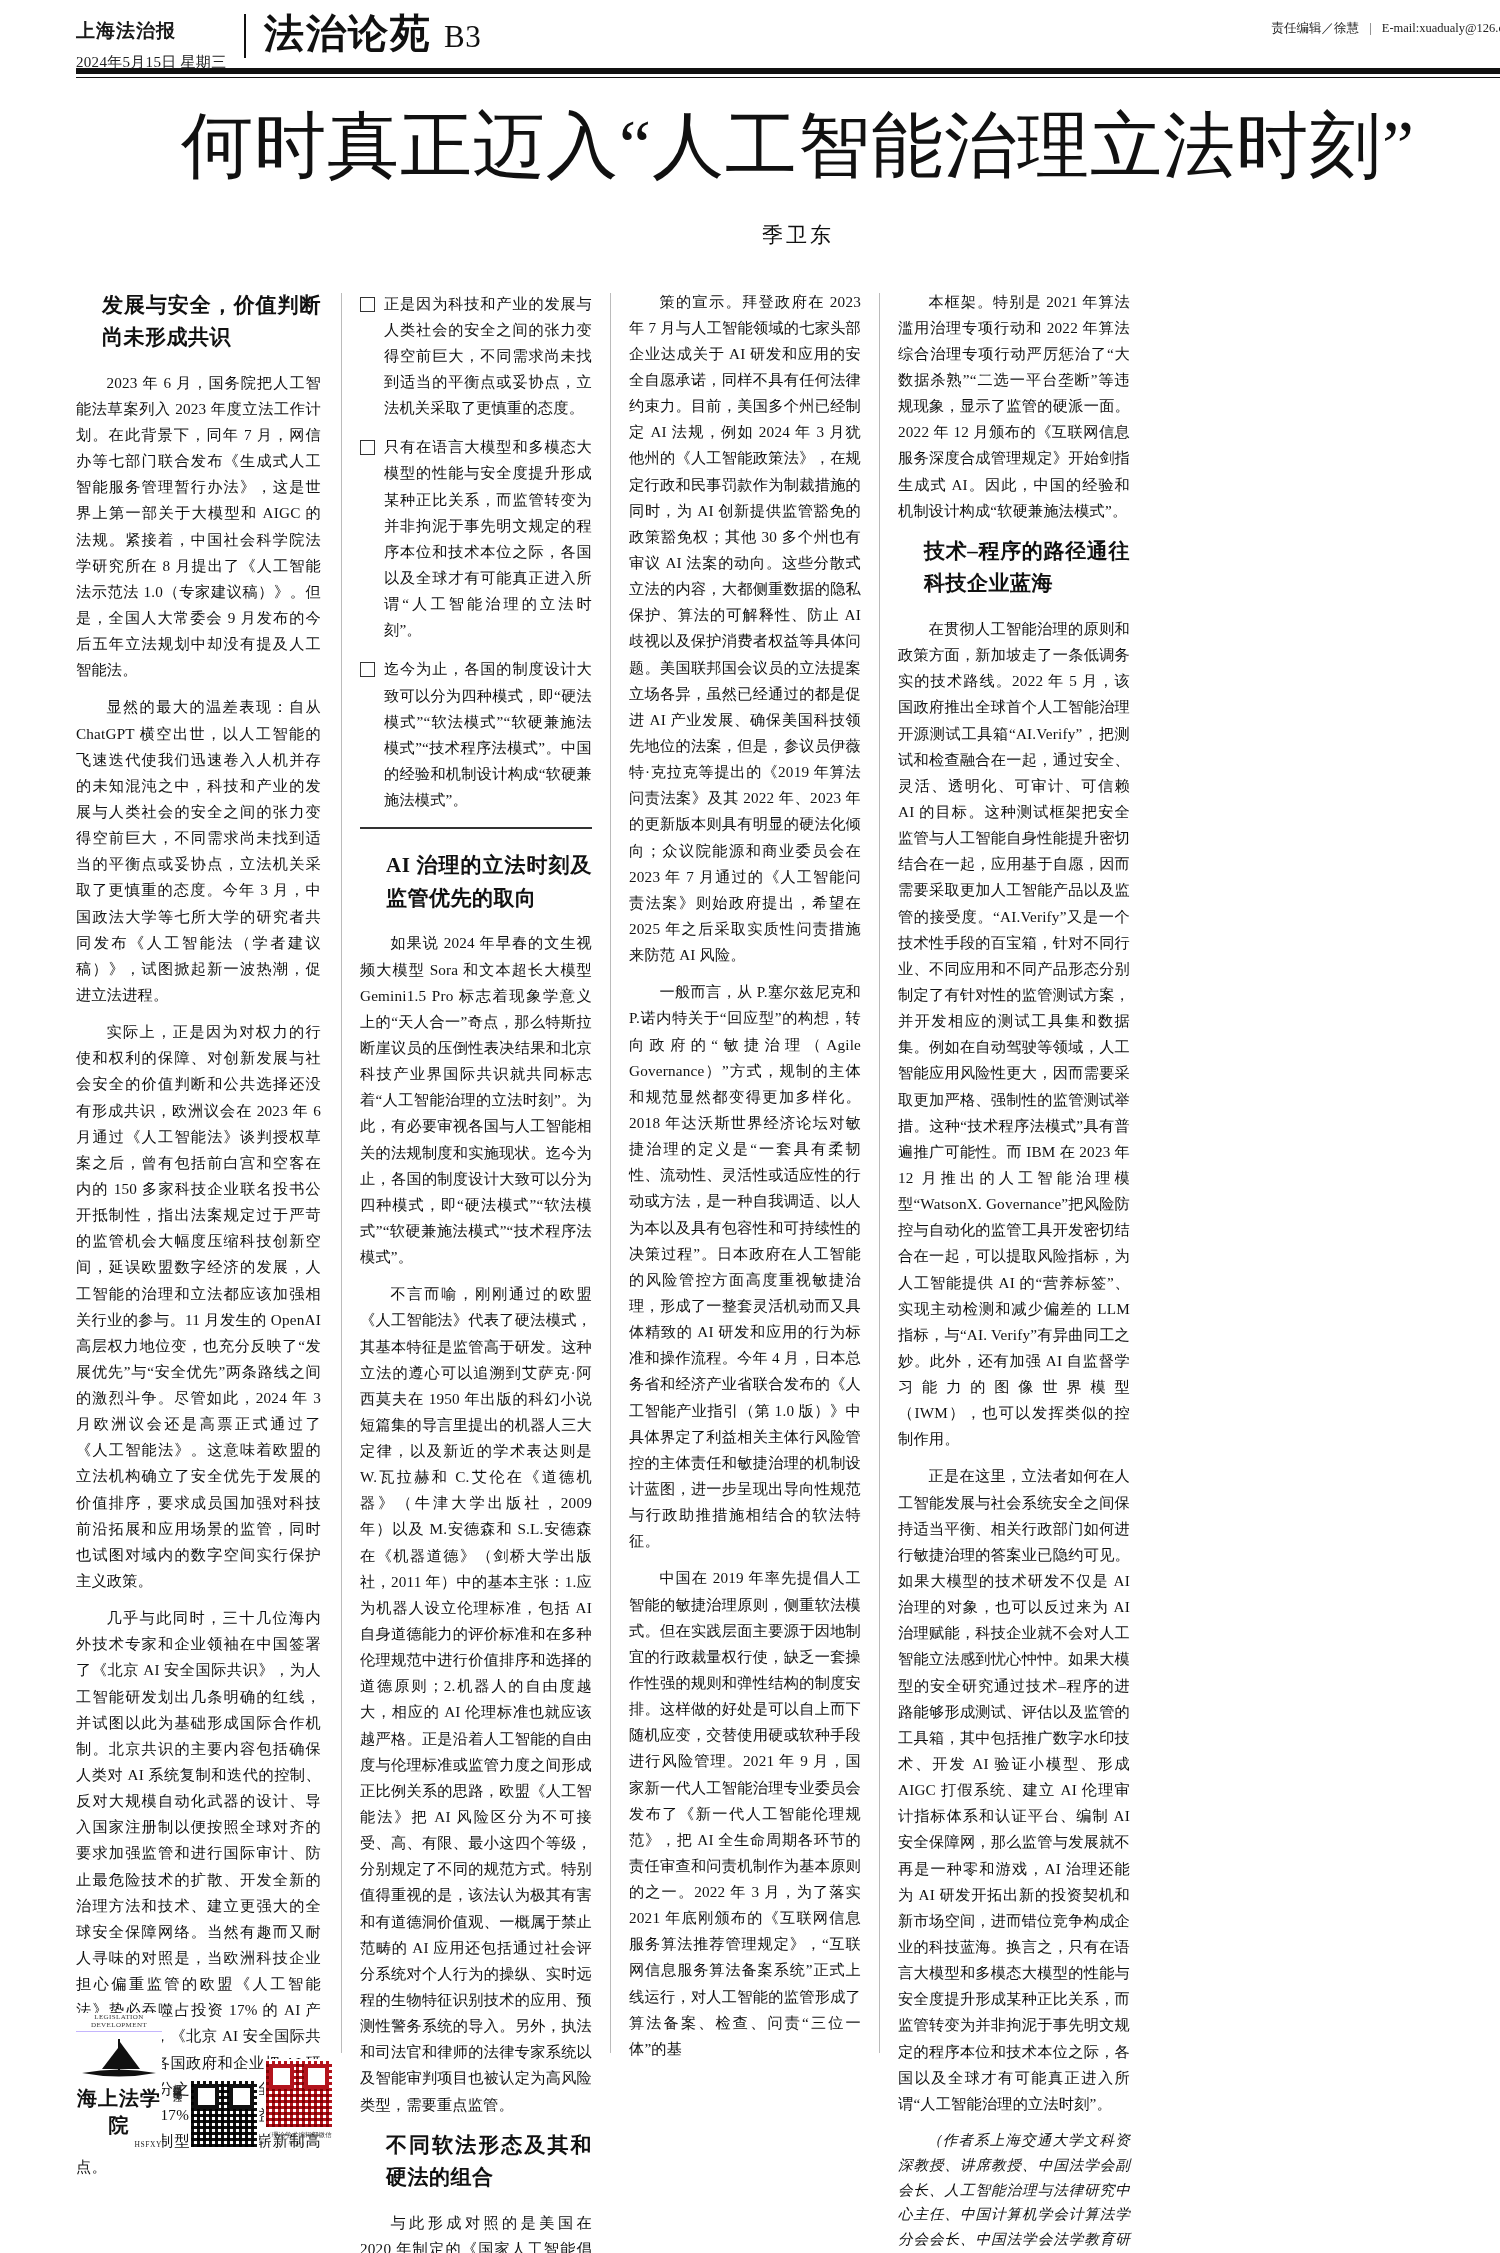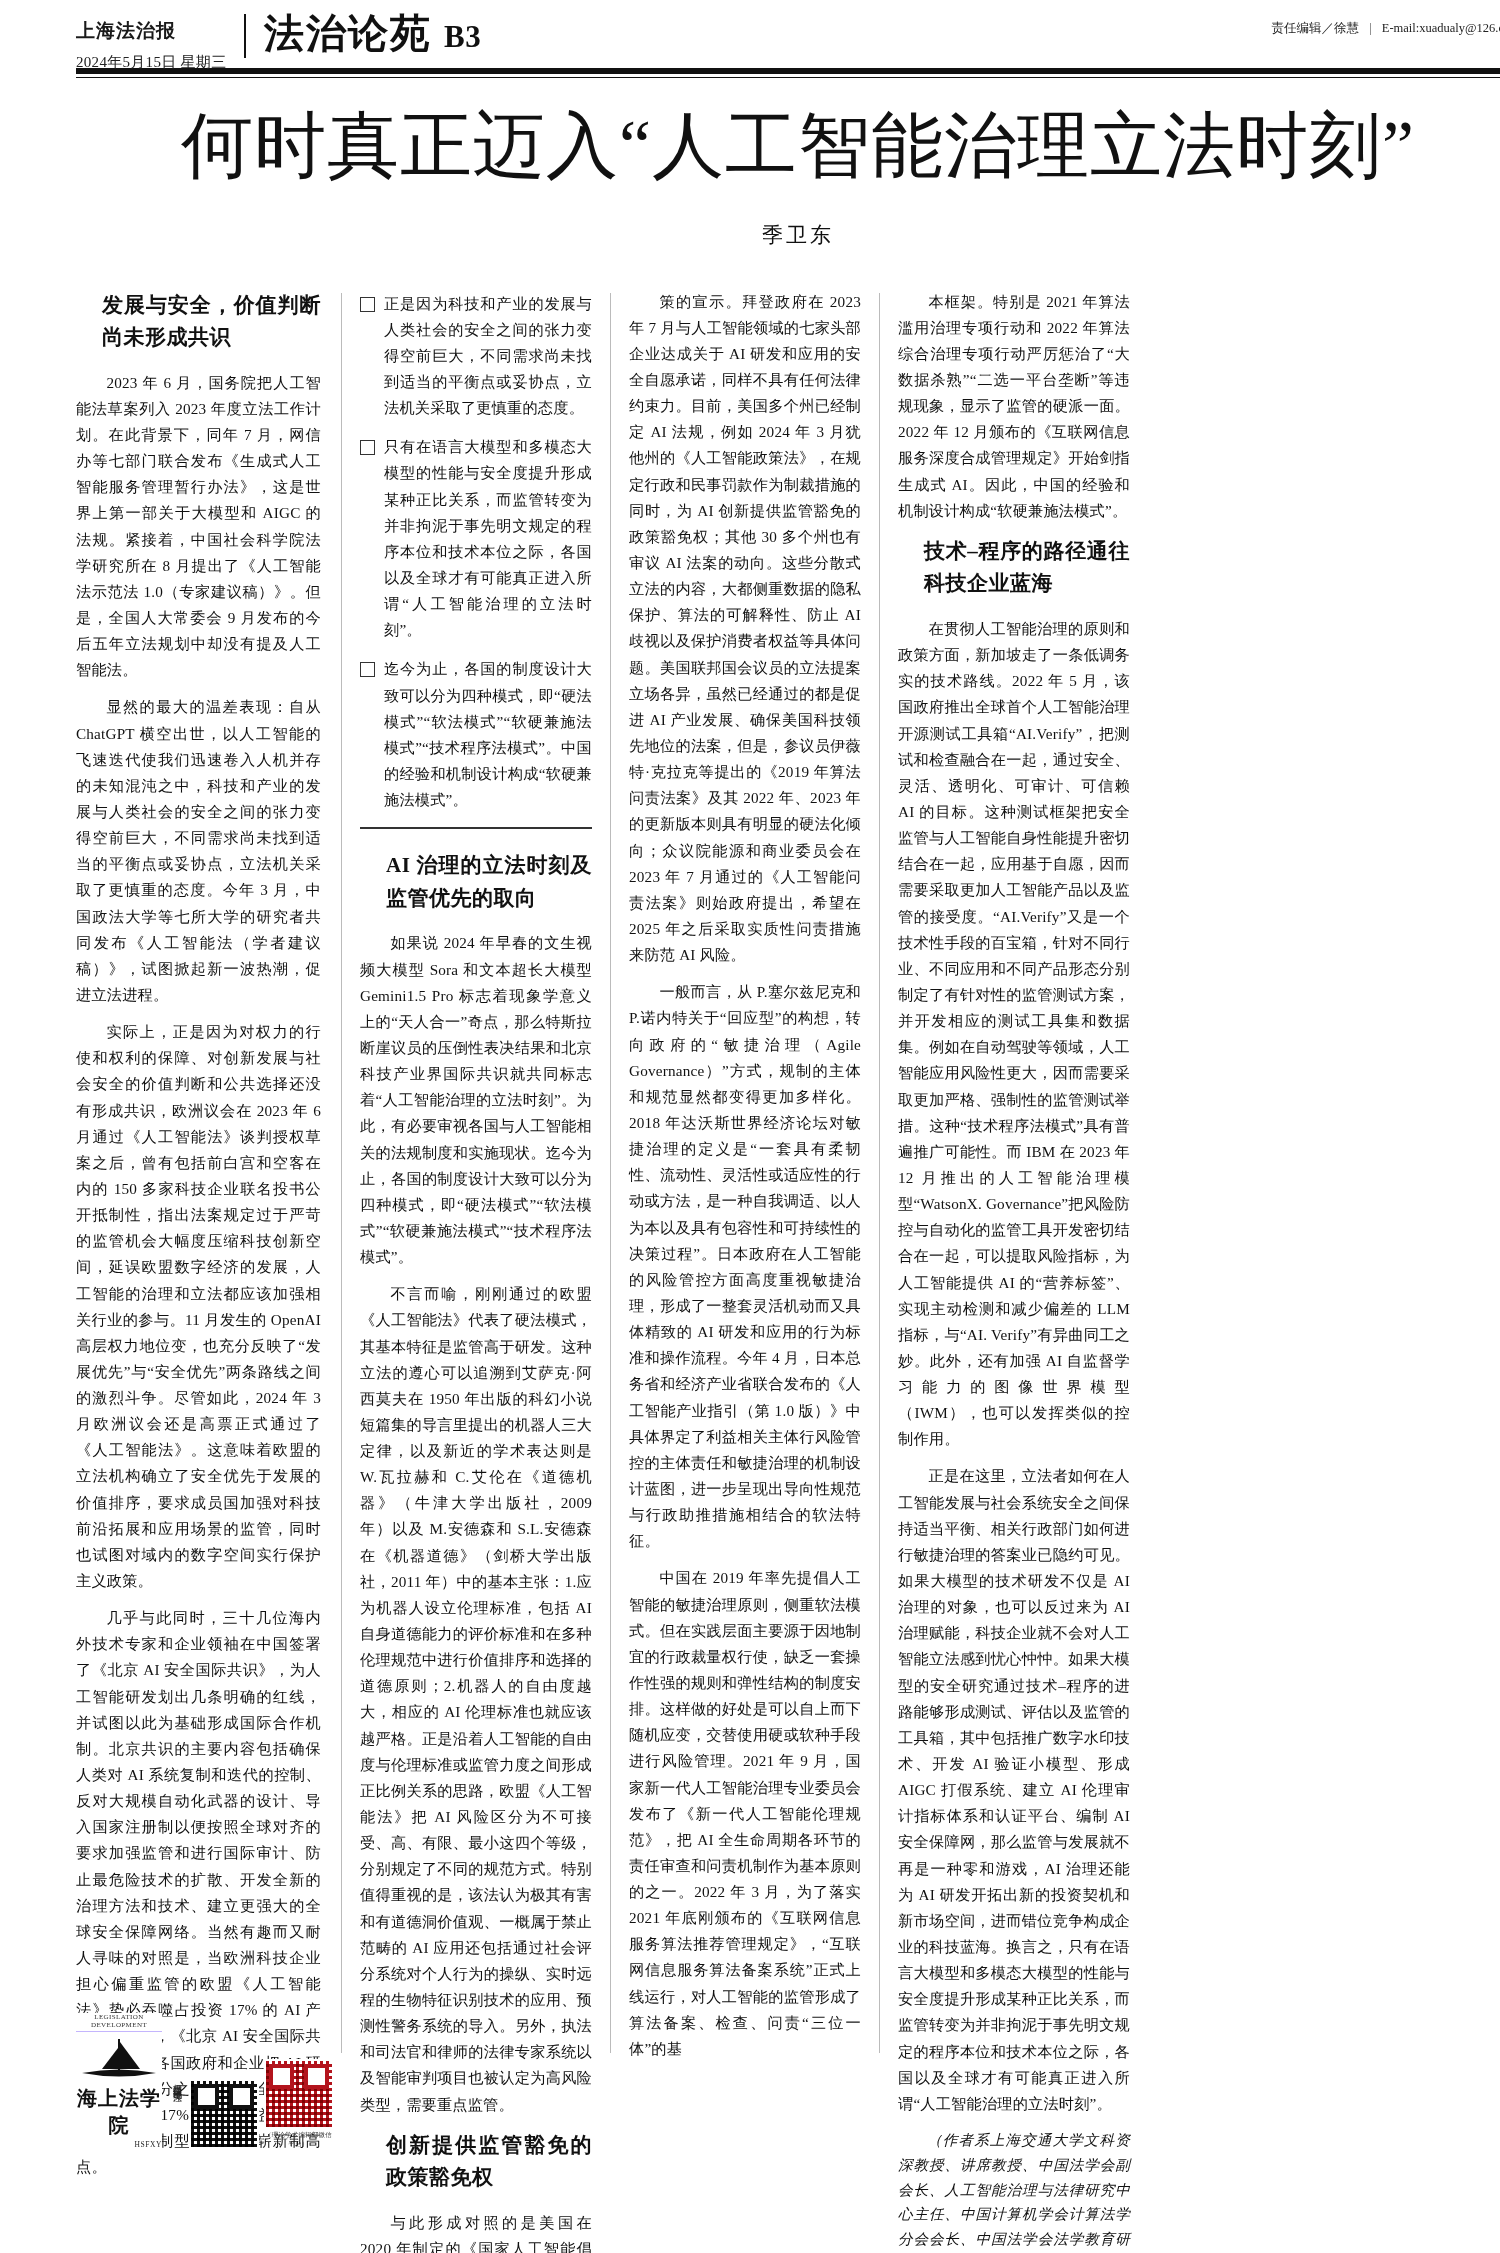--- a/index.html
+++ b/index.html
@@ -61,21 +61,21 @@
   }
   .mh-title {
     font-size: 40px;
     font-weight: bold;
     letter-spacing: 2px;
     line-height: 1;
     font-family: "Liberation Serif", serif;
   }
   .mh-section {
     font-size: 31px;
-    font-weight: bold;
+    font-weight: normal;
     margin-left: 12px;
     letter-spacing: 0.5px;
   }
   .mh-right {
     margin-left: auto;
     font-size: 12.5px;
     color: #222;
     padding-top: 6px;
     white-space: nowrap;
   }
@@ -349,21 +349,21 @@
           <div class="cb-box"></div>
           <div class="cb-text">迄今为止，各国的制度设计大致可以分为四种模式，即“硬法模式”“软法模式”“软硬兼施法模式”“技术程序法模式”。中国的经验和机制设计构成“软硬兼施法模式”。</div>
         </div>
       </div>
       <div class="cb-rule"></div>
 
       <h2 class="sub indent">AI 治理的立法时刻及监管优先的取向</h2>
       <p class="para">如果说 2024 年早春的文生视频大模型 Sora 和文本超长大模型 Gemini1.5 Pro 标志着现象学意义上的“天人合一”奇点，那么特斯拉断崖议员的压倒性表决结果和北京科技产业界国际共识就共同标志着“人工智能治理的立法时刻”。为此，有必要审视各国与人工智能相关的法规制度和实施现状。迄今为止，各国的制度设计大致可以分为四种模式，即“硬法模式”“软法模式”“软硬兼施法模式”“技术程序法模式”。</p>
       <p class="para">不言而喻，刚刚通过的欧盟《人工智能法》代表了硬法模式，其基本特征是监管高于研发。这种立法的遵心可以追溯到艾萨克·阿西莫夫在 1950 年出版的科幻小说短篇集的导言里提出的机器人三大定律，以及新近的学术表达则是 W.瓦拉赫和 C.艾伦在《道德机器》（牛津大学出版社，2009 年）以及 M.安德森和 S.L.安德森在《机器道德》（剑桥大学出版社，2011 年）中的基本主张：1.应为机器人设立伦理标准，包括 AI 自身道德能力的评价标准和在多种伦理规范中进行价值排序和选择的道德原则；2.机器人的自由度越大，相应的 AI 伦理标准也就应该越严格。正是沿着人工智能的自由度与伦理标准或监管力度之间形成正比例关系的思路，欧盟《人工智能法》把 AI 风险区分为不可接受、高、有限、最小这四个等级，分别规定了不同的规范方式。特别值得重视的是，该法认为极其有害和有道德洞价值观、一概属于禁止范畴的 AI 应用还包括通过社会评分系统对个人行为的操纵、实时远程的生物特征识别技术的应用、预测性警务系统的导入。另外，执法和司法官和律师的法律专家系统以及智能审判项目也被认定为高风险类型，需要重点监管。</p>
 
-      <h2 class="sub indent">创新提供监管豁免的政策豁免权</h2>
+      <h2 class="sub indent">不同软法形态及其和硬法的组合</h2>
       <p class="para">与此形成对照的是美国在 2020 年制定的《国家人工智能倡议法》，旨在统筹协调以加速人工智能的研发与应用、促进经济繁荣和国家安全、审视 AI 治理的路径、平衡个体权利与科技创新之间的关系，属于典型的软法模式。2022 年 10 月白宫科技政策办公室发布的《AI 权利法案蓝图》、2023 年 1 月美国国家标准和技术研究机构发布的 AI 风险管理框架等，也都是原则和政</p>
     </div>
 
     <div class="col-sep"></div>
 
     <div class="col col-3">
       <p class="para">策的宣示。拜登政府在 2023 年 7 月与人工智能领域的七家头部企业达成关于 AI 研发和应用的安全自愿承诺，同样不具有任何法律约束力。目前，美国多个州已经制定 AI 法规，例如 2024 年 3 月犹他州的《人工智能政策法》，在规定行政和民事罚款作为制裁措施的同时，为 AI 创新提供监管豁免的政策豁免权；其他 30 多个州也有审议 AI 法案的动向。这些分散式立法的内容，大都侧重数据的隐私保护、算法的可解释性、防止 AI 歧视以及保护消费者权益等具体问题。美国联邦国会议员的立法提案立场各异，虽然已经通过的都是促进 AI 产业发展、确保美国科技领先地位的法案，但是，参议员伊薇特·克拉克等提出的《2019 年算法问责法案》及其 2022 年、2023 年的更新版本则具有明显的硬法化倾向；众议院能源和商业委员会在 2023 年 7 月通过的《人工智能问责法案》则始政府提出，希望在 2025 年之后采取实质性问责措施来防范 AI 风险。</p>
       <p class="para">一般而言，从 P.塞尔兹尼克和 P.诺内特关于“回应型”的构想，转向政府的“敏捷治理（Agile Governance）”方式，规制的主体和规范显然都变得更加多样化。2018 年达沃斯世界经济论坛对敏捷治理的定义是“一套具有柔韧性、流动性、灵活性或适应性的行动或方法，是一种自我调适、以人为本以及具有包容性和可持续性的决策过程”。日本政府在人工智能的风险管控方面高度重视敏捷治理，形成了一整套灵活机动而又具体精致的 AI 研发和应用的行为标准和操作流程。今年 4 月，日本总务省和经济产业省联合发布的《人工智能产业指引（第 1.0 版）》中具体界定了利益相关主体行风险管控的主体责任和敏捷治理的机制设计蓝图，进一步呈现出导向性规范与行政助推措施相结合的软法特征。</p>
       <p class="para">中国在 2019 年率先提倡人工智能的敏捷治理原则，侧重软法模式。但在实践层面主要源于因地制宜的行政裁量权行使，缺乏一套操作性强的规则和弹性结构的制度安排。这样做的好处是可以自上而下随机应变，交替使用硬或软种手段进行风险管理。2021 年 9 月，国家新一代人工智能治理专业委员会发布了《新一代人工智能伦理规范》，把 AI 全生命周期各环节的责任审查和问责机制作为基本原则的之一。2022 年 3 月，为了落实 2021 年底刚颁布的《互联网信息服务算法推荐管理规定》，“互联网信息服务算法备案系统”正式上线运行，对人工智能的监管形成了算法备案、检查、问责“三位一体”的基</p>
     </div>

